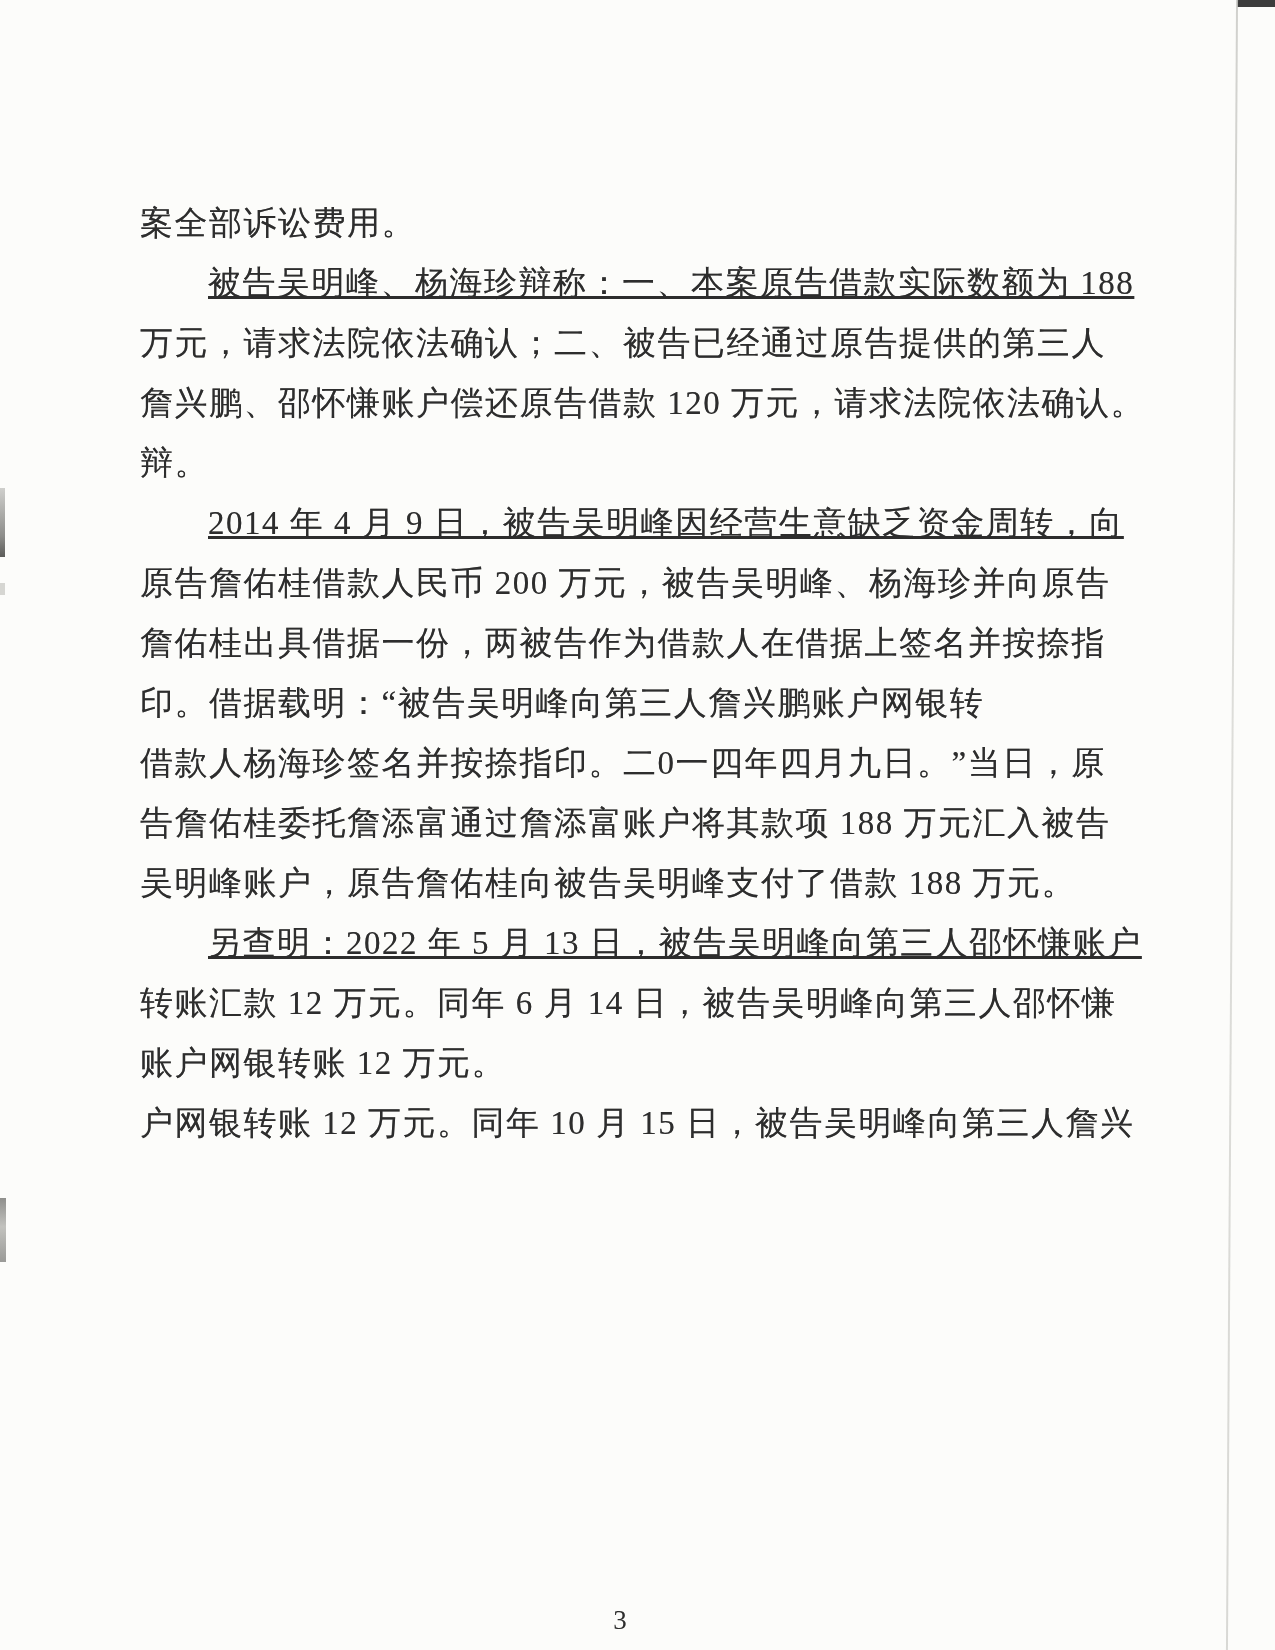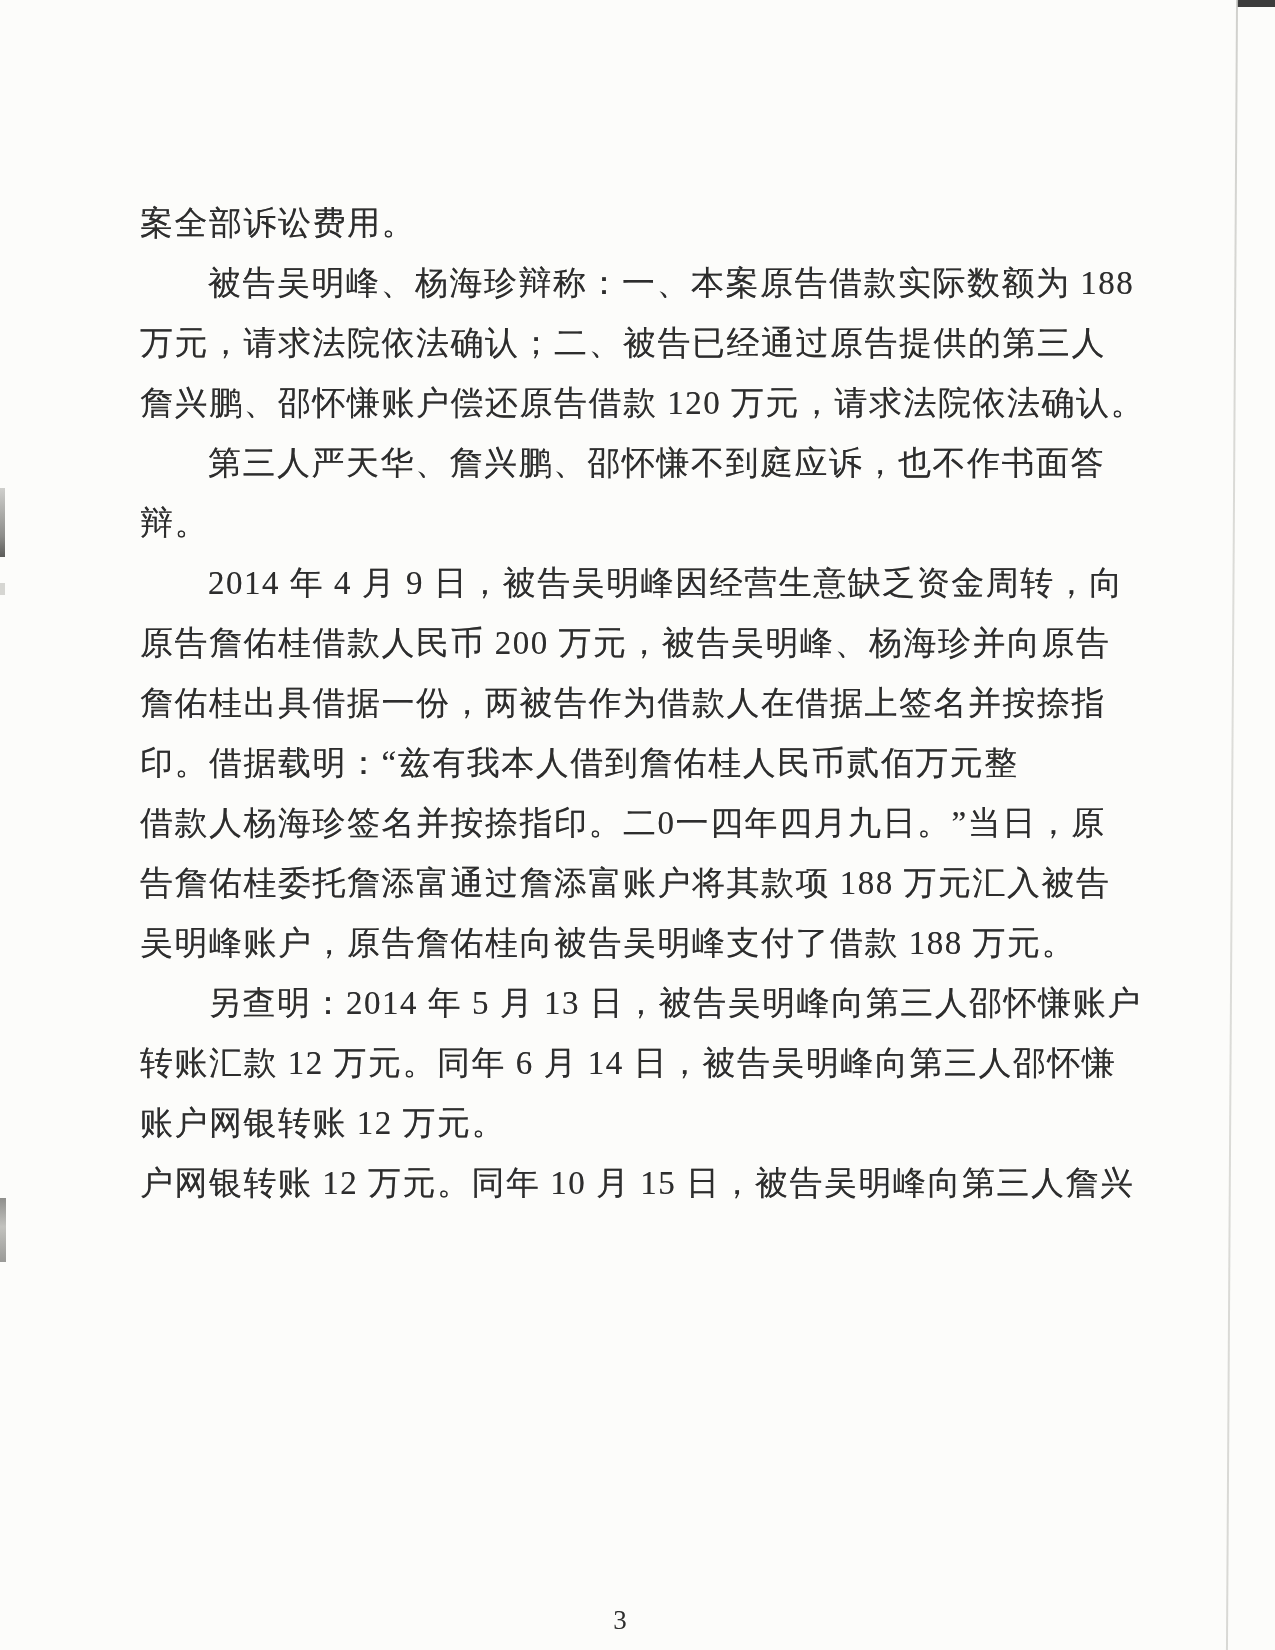--- a/index.html
+++ b/index.html
@@ -28,20 +28,21 @@
     line-height:60px;
     letter-spacing:1.5px;
     text-shadow:0 0 0.5px rgba(45,45,45,.55);
   }
   .text-block .line{
     white-space:nowrap;
     height:60px;
   }
   .text-block .line.indent{
     padding-left:68px;
+    text-decoration:underline;
   }
   
   .page-number{
     position:absolute;
     left:560px;top:1600px;
     width:120px;
     text-align:center;
     color:var(--ink);
     font-size:27px;
     line-height:40px;
@@ -86,29 +87,28 @@
   <div class="edge-line"></div>
   <div class="left-mark m1"></div>
   <div class="left-mark m1b"></div>
   <div class="left-mark m2"></div>
 
   <div class="text-block">
       <div class="line">案全部诉讼费用。</div>
       <div class="line indent">被告吴明峰、杨海珍辩称：一、本案原告借款实际数额为 188</div>
       <div class="line">万元，请求法院依法确认；二、被告已经通过原告提供的第三人</div>
       <div class="line">詹兴鹏、邵怀慊账户偿还原告借款 120 万元，请求法院依法确认。</div>
-      <div class="line indent">第三人严天华、詹兴鹏、邵怀慊不到庭应诉，也不作书面答</div>
       <div class="line">辩。</div>
       <div class="line indent">2014 年 4 月 9 日，被告吴明峰因经营生意缺乏资金周转，向</div>
       <div class="line">原告詹佑桂借款人民币 200 万元，被告吴明峰、杨海珍并向原告</div>
       <div class="line">詹佑桂出具借据一份，两被告作为借款人在借据上签名并按捺指</div>
-      <div class="line">印。借据载明：“兹有我本人借到詹佑桂人民币贰佰万元整</div>
+      <div class="line">印。借据载明：“被告吴明峰向第三人詹兴鹏账户网银转</div>
       <div class="line">借款人杨海珍签名并按捺指印。二0一四年四月九日。”当日，原</div>
       <div class="line">告詹佑桂委托詹添富通过詹添富账户将其款项 188 万元汇入被告</div>
       <div class="line">吴明峰账户，原告詹佑桂向被告吴明峰支付了借款 188 万元。</div>
-      <div class="line indent">另查明：2014 年 5 月 13 日，被告吴明峰向第三人邵怀慊账户</div>
+      <div class="line indent">另查明：2022 年 5 月 13 日，被告吴明峰向第三人邵怀慊账户</div>
       <div class="line">转账汇款 12 万元。同年 6 月 14 日，被告吴明峰向第三人邵怀慊</div>
       <div class="line">账户网银转账 12 万元。</div>
       <div class="line">户网银转账 12 万元。同年 10 月 15 日，被告吴明峰向第三人詹兴</div>
     </div>
 
   <div class="page-number">3</div>
 </div>
 
 </body></html>

